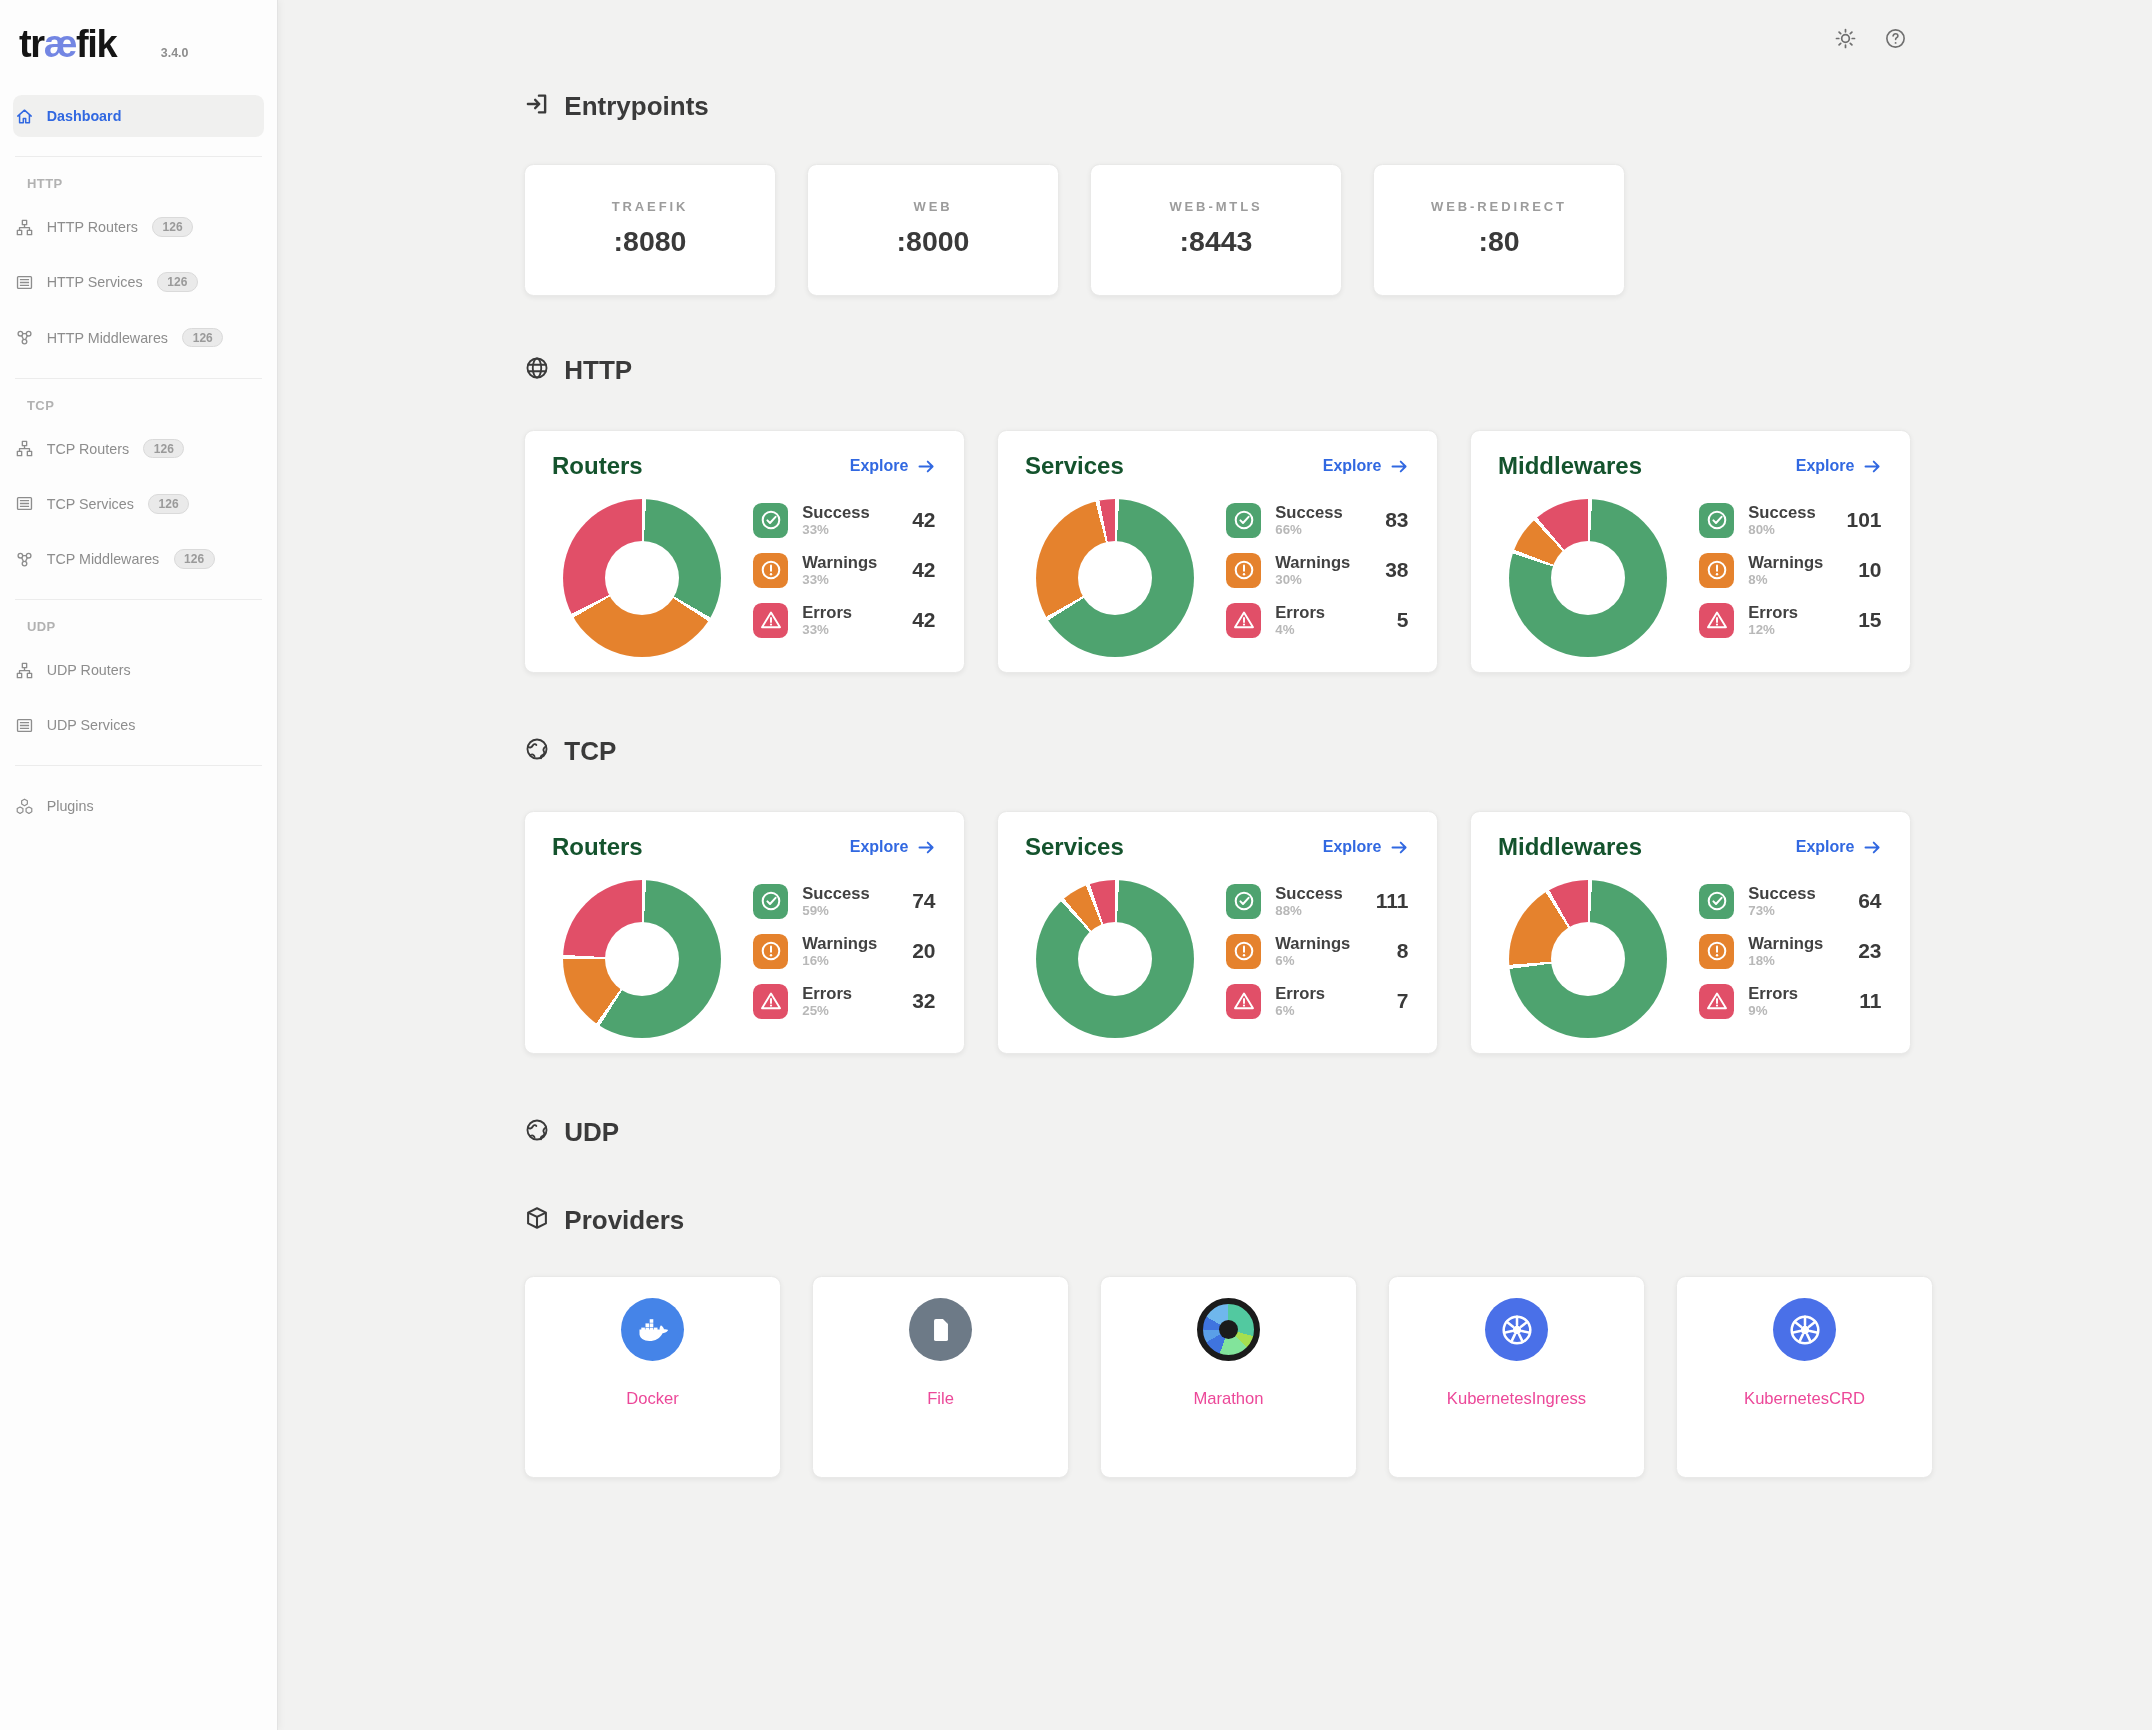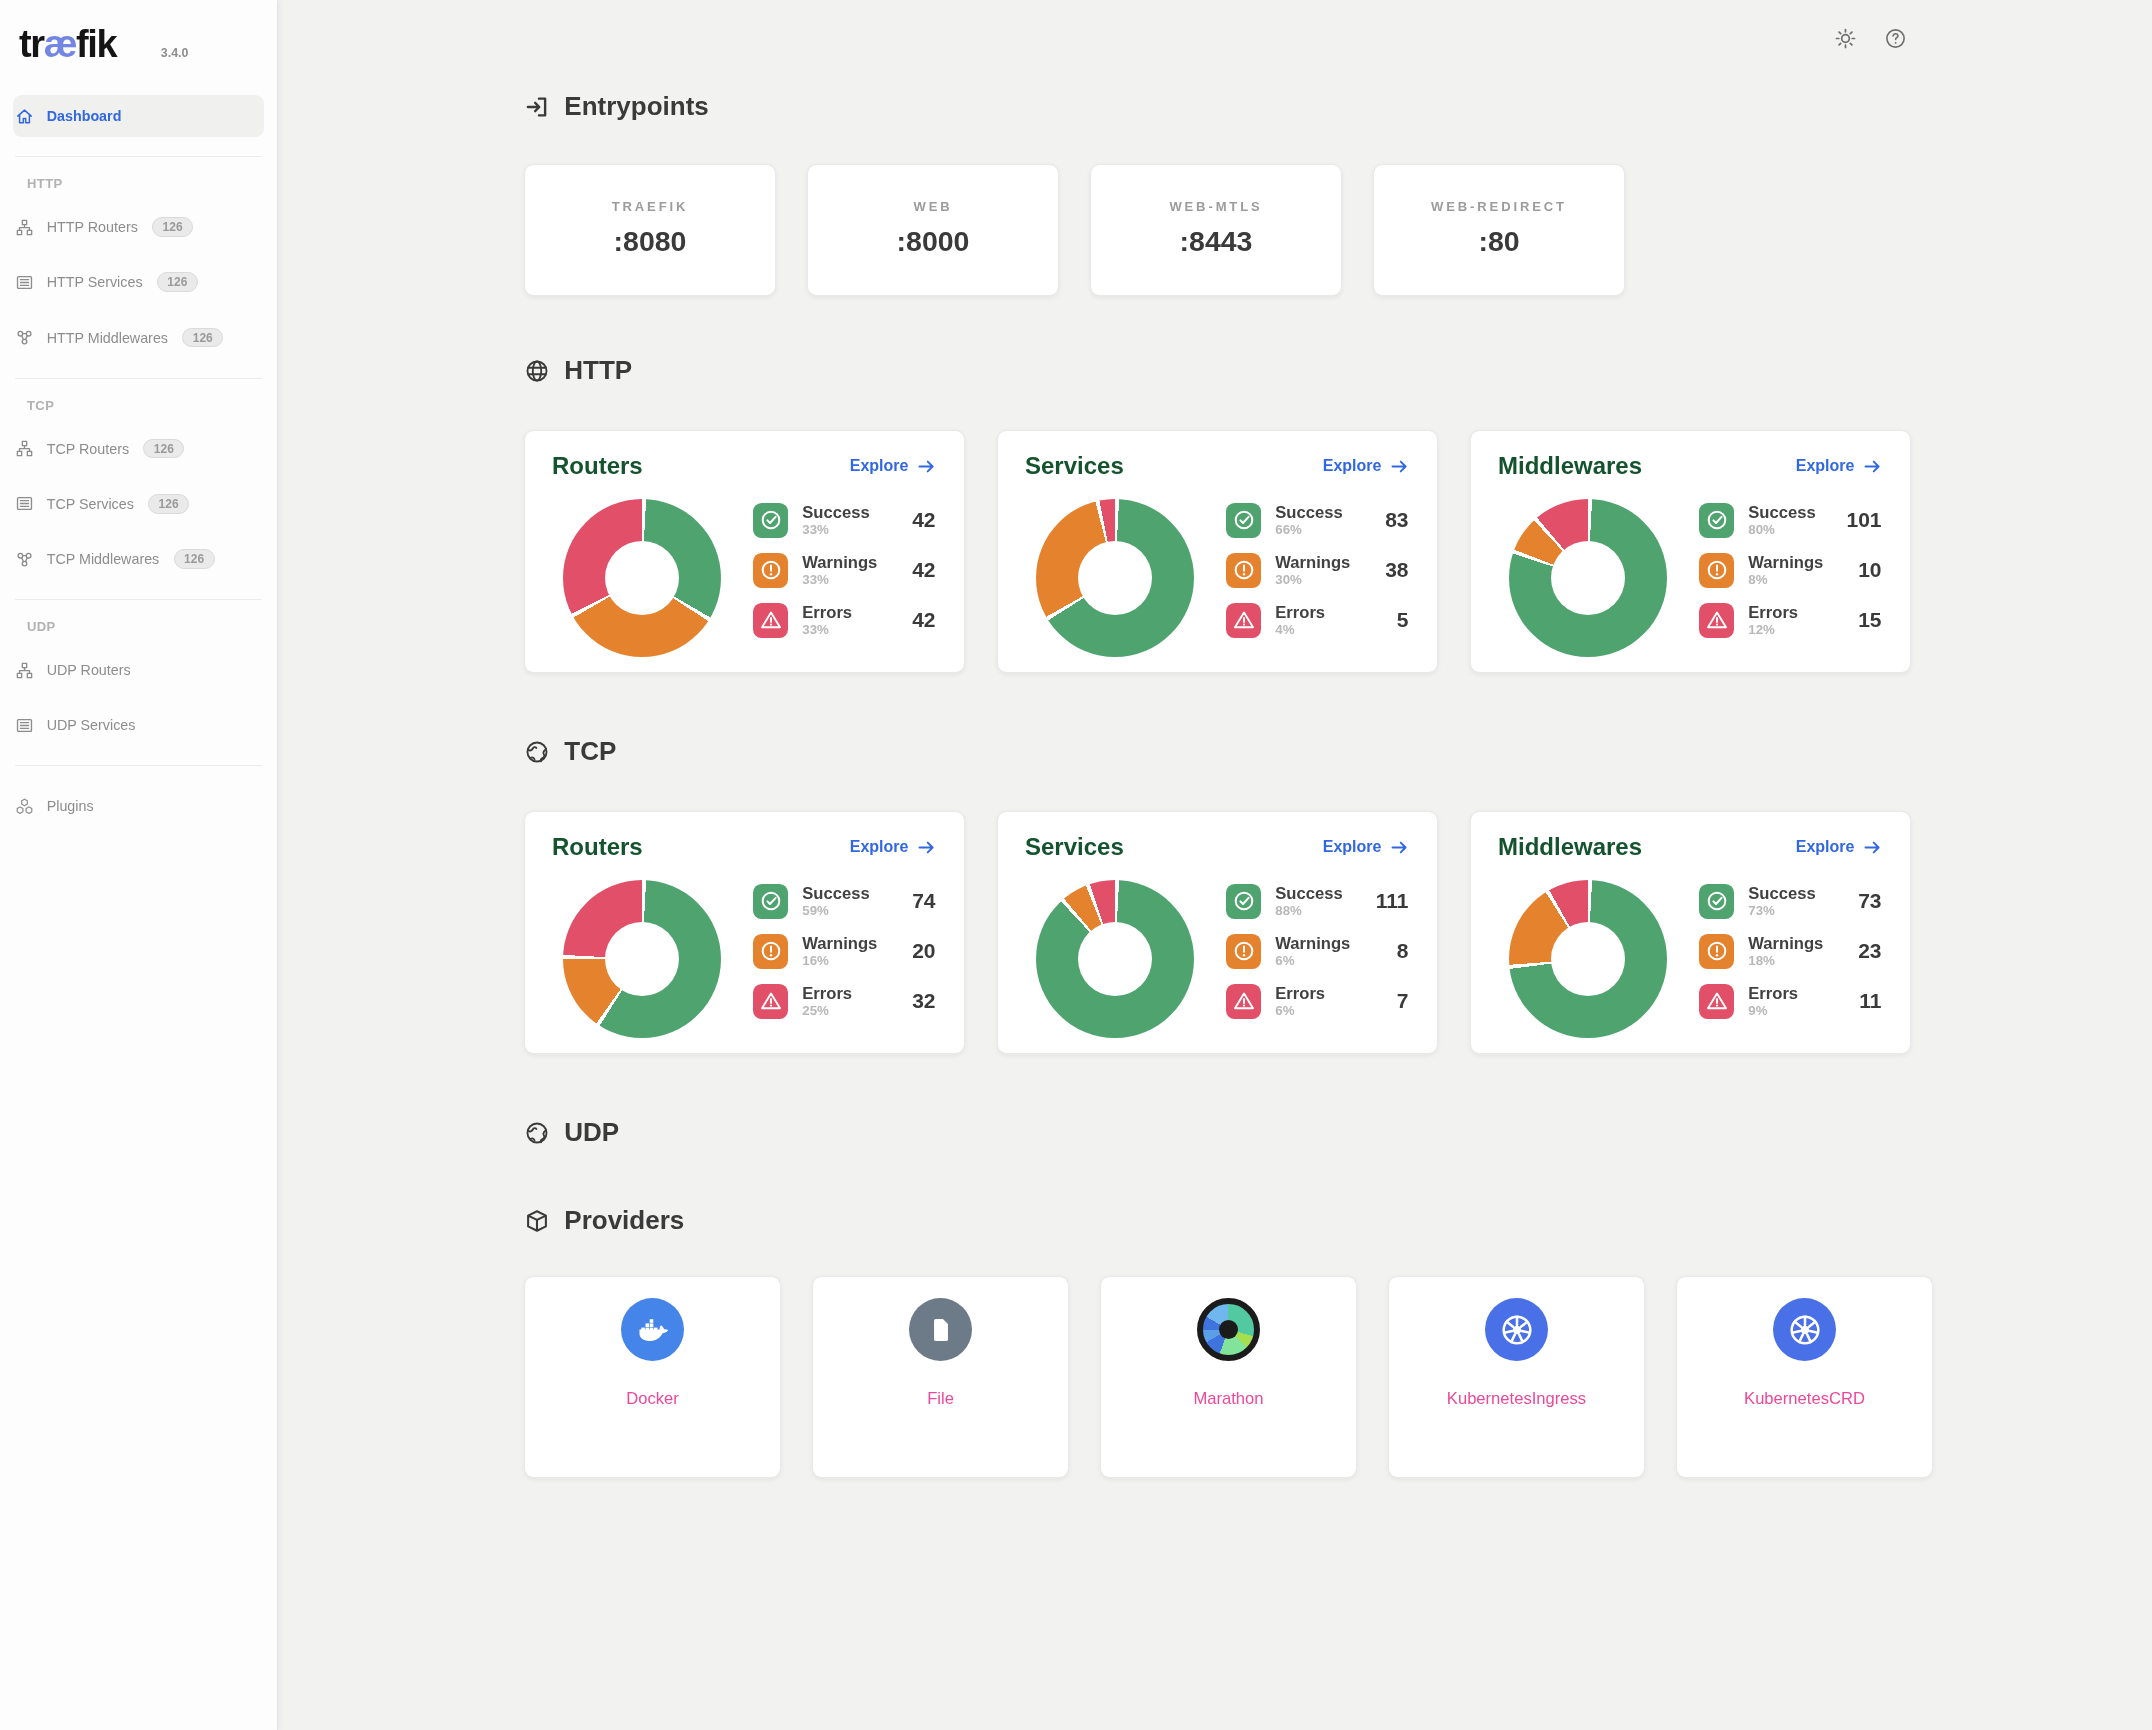--- a/index.html
+++ b/index.html
@@ -34,21 +34,21 @@
     border-radius:11.4px; padding:1.9px 9.5px; font-size:12px; font-weight:600;
   }
   .nav-hr { border:none; border-top:1px solid #ececec; margin:19px 15px; }
   .nav-label { margin:0 0 15px 27px; font-size:13px; font-weight:700; color:#b2b2b2; letter-spacing:0.4px; }
 
   
   .main { position:absolute; left:278px; top:0; width:1875px; height:1730px; padding-left:246px; }
   .topbar { position:absolute; top:27px; left:1556px; display:flex; gap:27px; }
   .top-ic { width:23px; height:23px; color:#6f6f6f; cursor:pointer; }
 
-  .section-head { display:flex; align-items:center; gap:14.3px; font-size:26px; font-weight:700; color:#3a3a3a; }
+  .section-head { display:flex; align-items:flex-start; gap:14.3px; font-size:26px; font-weight:700; color:#3a3a3a; }
   .section-head .hic { width:26px; height:26px; color:#3a3a3a; flex:none; }
 
   .cards-row { display:flex; gap:31px; }
 
   .mini-card {
     width:252px; height:132px; background:#fff; border-radius:9.5px;
     border:1px solid #e9e9e8; box-shadow:0 1.9px 4.8px rgba(0,0,0,.06);
     display:flex; flex-direction:column; align-items:center;
   }
   .mini-label { margin-top:34px; font-size:13px; letter-spacing:2.9px; color:#9c9c9c; font-weight:600; }
@@ -663,21 +663,21 @@
             <div class="lrow">
               <div class="lic lic-s">
                   <svg viewBox="0 0 25 25" width="24" height="24">
                     <use href="#sym-check"></use>
                   </svg>
                 </div>
               <div class="ltx">
                   <div class="lname">Success</div>
                   <div class="lpct">73%</div>
                 </div>
-              <div class="lcount">73</div>
+              <div class="lcount">64</div>
             </div>
             <div class="lrow">
               <div class="lic lic-w">
                   <svg viewBox="0 0 25 25" width="24" height="24">
                     <use href="#sym-excl"></use>
                   </svg>
                 </div>
               <div class="ltx">
                   <div class="lname">Warnings</div>
                   <div class="lpct">18%</div>

